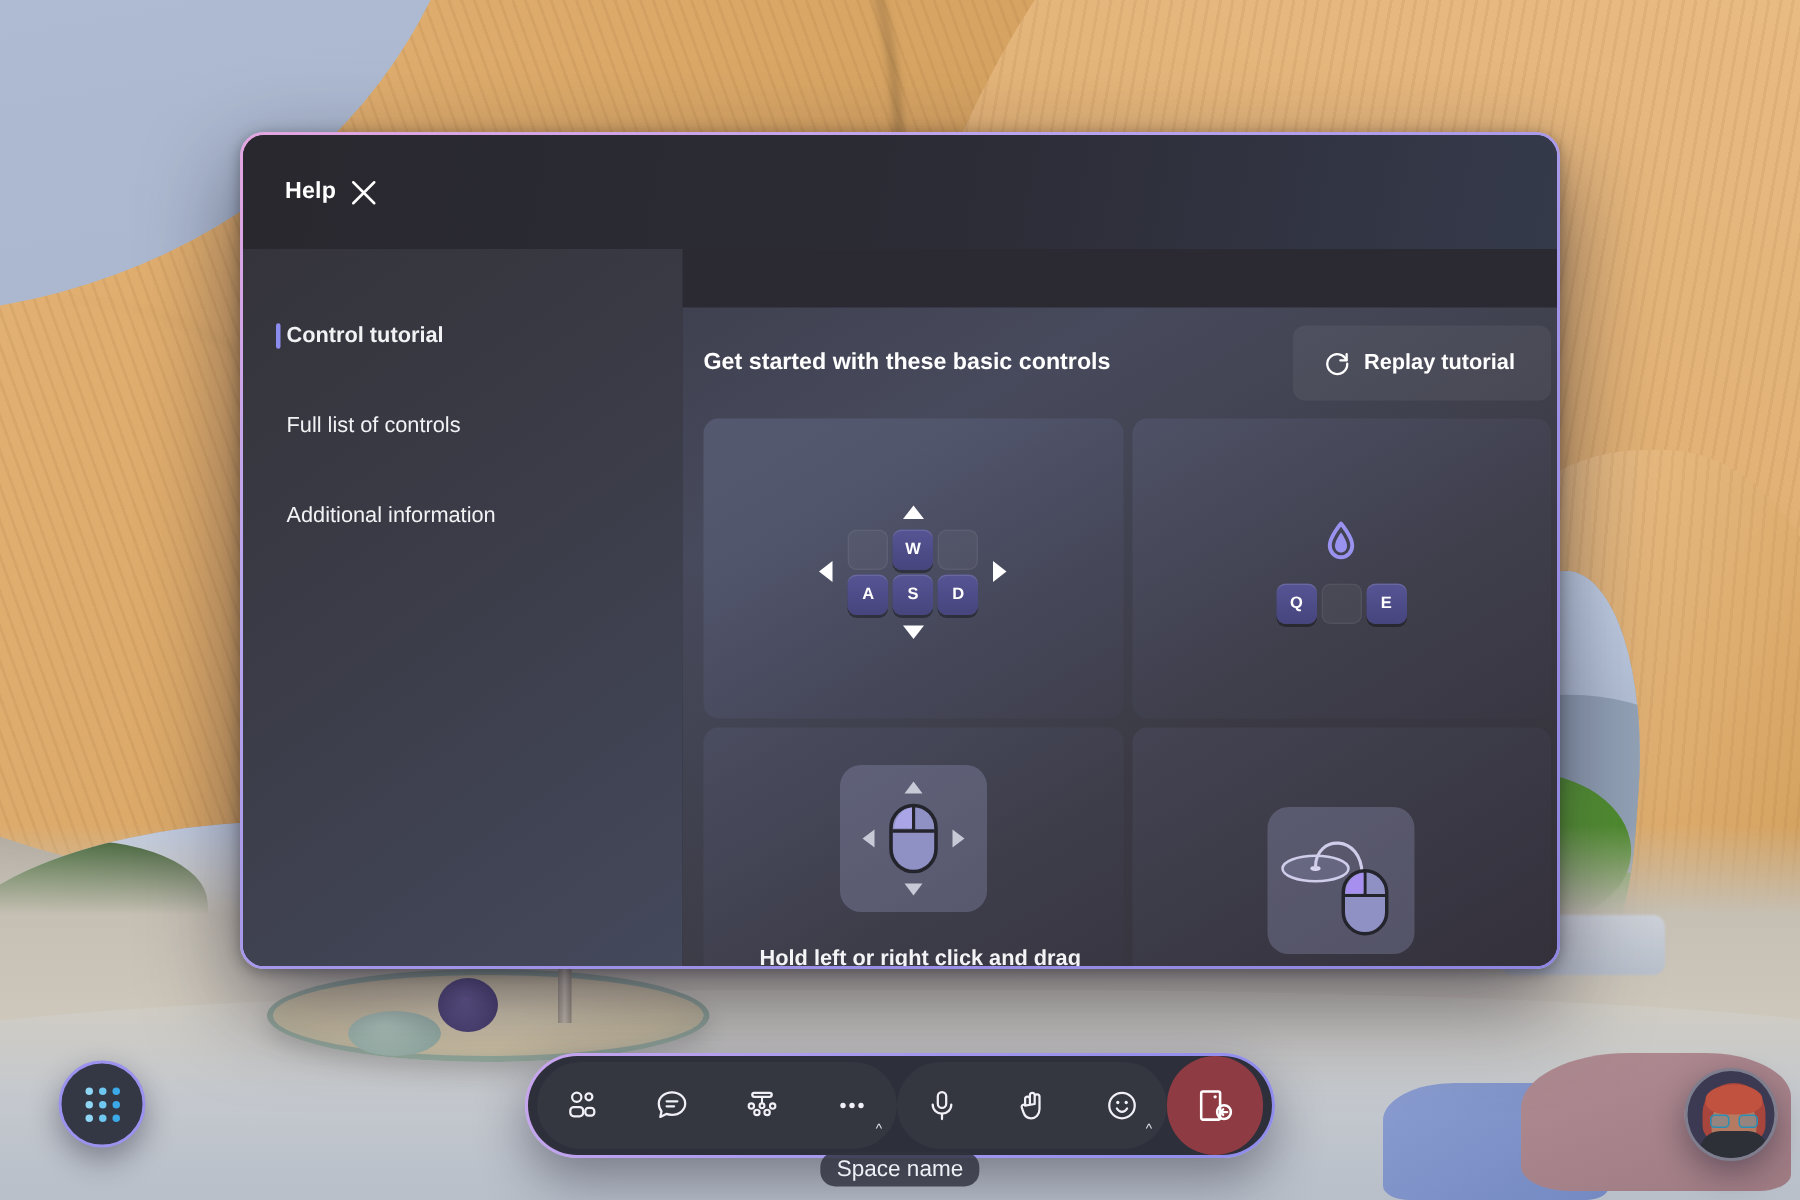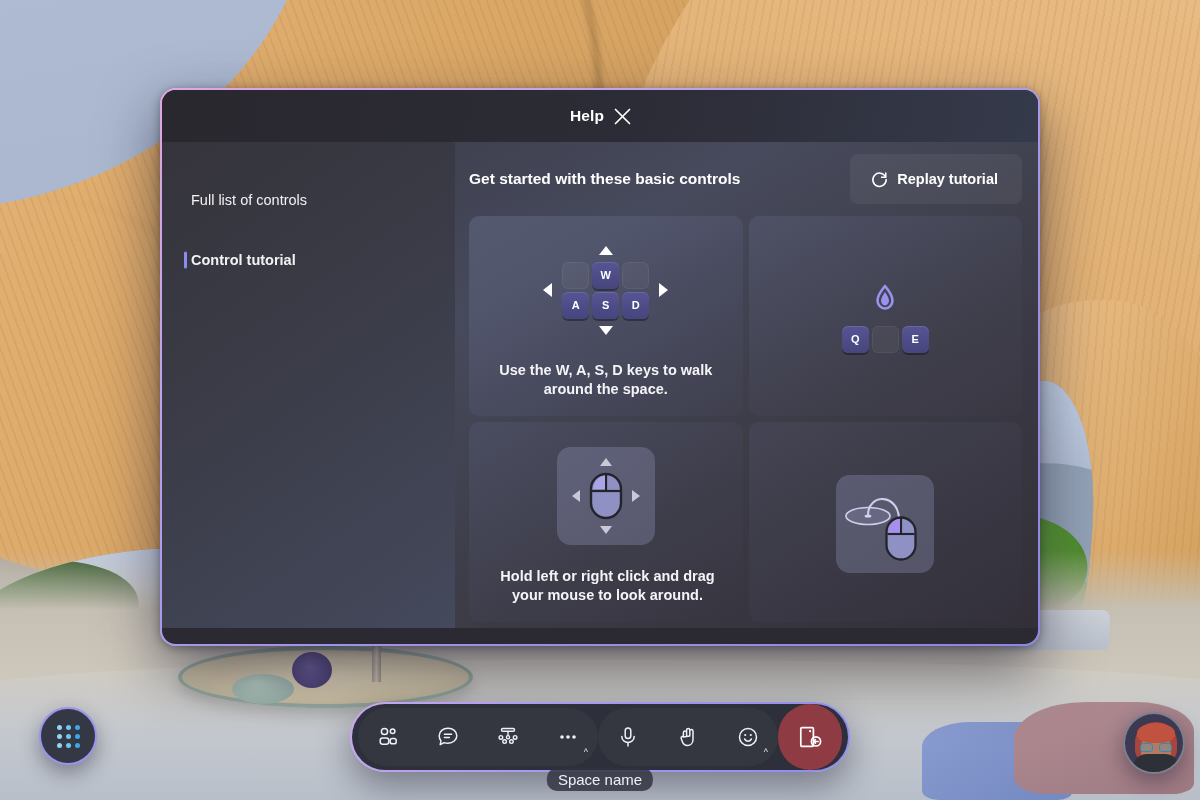--- a/index.html
+++ b/index.html
@@ -180,23 +180,23 @@
     background: linear-gradient(150deg, #e4a6e0 0%, #b9a4ef 28%, #9f93e8 62%, #8d85e0 100%);
     box-shadow: 0 24px 60px rgba(20,18,40,.55), 0 2px 10px rgba(0,0,0,.35);
   }
   .panel-inner {
     position: relative; width: 100%; height: 100%;
     border-radius: 14px; overflow: hidden;
     background: #2b2a33;
   }
 
   .panel-header {
-    position: relative; height: 52px;
+    position: relative; height: 76px;
     background: linear-gradient(100deg, #29282f 0%, #2c2c36 55%, #353a4b 100%);
-    display: flex; align-items: center; justify-content: center;
+    display: flex; align-items: center; justify-content: flex-start;
     padding: 0 18px 0 28px;
   }
   .panel-title { font-size: 15.5px; font-weight: bold; color: #ffffff; letter-spacing: .1px; }
   .close-btn {
     width: 36px; height: 36px; border-radius: 6px; border: none; background: transparent;
     display: flex; align-items: center; justify-content: center; cursor: pointer;
   }
 
   .panel-body { display: flex; height: calc(100% - 68px); }
 
@@ -211,21 +211,22 @@
   }
   .side-item.active { font-weight: bold; }
   .side-item.active::before {
     content: ""; position: absolute; left: 22px; top: 50%; transform: translateY(-50%);
     width: 3px; height: 17px; border-radius: 2px; background: #8b8cf0;
   }
 
   .content {
     flex: 1; position: relative;
     background: linear-gradient(150deg, #3f4150 0%, #474a5c 22%, #3b3a44 62%, #322f38 100%);
-    padding: 0 16px 0 0;
+    padding: 0 4px 0 0;
+    margin-top: 39px;
   }
   .content-head {
     display: flex; align-items: center; justify-content: space-between;
     height: 74px; padding-left: 14px;
   }
   .content-title { font-size: 15.5px; font-weight: bold; color: #fff; }
   .replay-btn {
     display: flex; align-items: center; gap: 8px;
     height: 50px; padding: 0 24px 0 20px; border-radius: 8px; border: none;
     background: rgba(255,255,255,.055);
@@ -405,25 +406,28 @@
       <button class="close-btn" aria-label="Close">
         <svg width="17" height="17" viewBox="0 0 17 17">
           <path d="M1.5 1.5 L15.5 15.5 M15.5 1.5 L1.5 15.5" stroke="#ffffff" stroke-width="1.7" stroke-linecap="round"></path>
         </svg>
       </button>
     </div>
 
     <div class="panel-body">
 
       <div class="sidebar">
+        <div class="side-item active">
+          <span>Control tutorial</span>
+        </div>
         <div class="side-item">
           <span>Full list of controls</span>
         </div>
-        <div class="side-item active">
-          <span>Control tutorial</span>
+        <div class="side-item">
+          <span>Additional information</span>
         </div>
       </div>
 
       <div class="content">
         <div class="content-head">
           <div class="content-title">Get started with these basic controls</div>
           <button class="replay-btn">
             <svg width="19" height="19" viewBox="0 0 20 20">
               <path d="M16.4 7.4 A7 7 0 1 0 17 10" fill="none" stroke="#fff" stroke-width="1.6" stroke-linecap="round"></path>
               <path d="M16.6 3.2 L16.6 7.7 L12.2 7.7" fill="none" stroke="#fff" stroke-width="1.6" stroke-linecap="round" stroke-linejoin="round"></path>
@@ -446,21 +450,20 @@
                     <div class="kbd empty"></div>
                     <div class="kbd">A</div>
                     <div class="kbd">S</div>
                     <div class="kbd">D</div>
                   </div>
                   <div class="tri tri-down"></div>
                 </div>
                 <div class="tri tri-right"></div>
               </div>
             </div>
-            <div class="card-caption">Use the W, A, S, D keys to walk around the space.</div>
           </div>
 
           <div class="card">
             <div class="card-visual">
               <div class="qe-wrap">
                 <svg width="22" height="28" viewBox="0 0 22 28">
                   <path d="M11 2 C11 2 3.5 11 3.5 16.6 C3.5 21 6.9 24.5 11 24.5 C15.1 24.5 18.5 21 18.5 16.6 C18.5 11 11 2 11 2 Z" fill="none" stroke="#9a92ef" stroke-width="2.6" stroke-linejoin="round"></path>
                   <path d="M11 8 C11 8 7 13.5 7 16.8 C7 19.4 8.8 21.4 11 21.4 C13.2 21.4 15 19.4 15 16.8 C15 13.5 11 8 11 8 Z" fill="#9a92ef"></path>
                 </svg>
                 <div class="qe-row">

